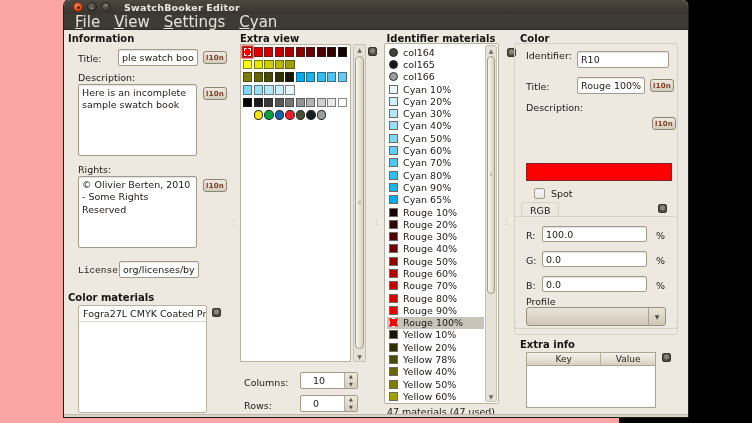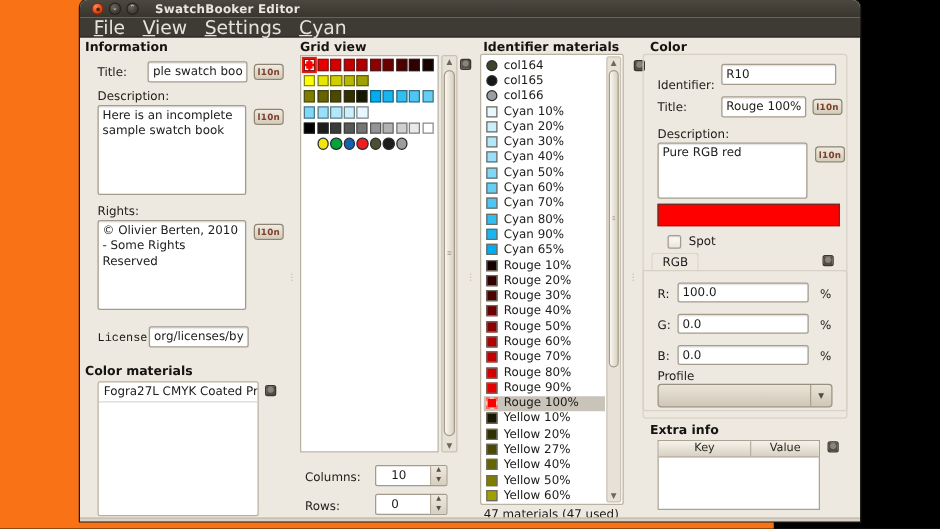--- a/index.html
+++ b/index.html
@@ -1,18 +1,18 @@
 <!DOCTYPE html>
 <html><head>
 <meta charset="utf-8">
 <style>
   * { margin:0; padding:0; box-sizing:border-box; }
   html,body { width:752px; height:423px; background:#000; overflow:hidden;
     font-family:"DejaVu Sans", sans-serif; }
-  .stage { position:relative; width:619px; height:423px; background:#f97316; }
+  .stage { position:relative; width:619px; height:423px; background:#fca5a5; }
 
   .window { position:absolute; left:64px; top:0; width:624px; height:417px;
     background:#ede9e0; border-radius:6px 6px 0 0; box-shadow:0 0 0 1px #23201c; }
 
   
   .titlebar { position:absolute; left:0; top:0; width:100%; height:14px;
     background:linear-gradient(#4c483f,#38352e); border-radius:6px 6px 0 0;
     display:flex; align-items:center; }
   .winbtn { width:10px; height:10px; border-radius:50%; margin-left:4px;
     display:flex; align-items:center; justify-content:center;
@@ -150,21 +150,21 @@
       <div class="m-row" style="height:16px; border-bottom:1px solid #ddd8cd;">
         <span class="m-label" style="padding-left:2px;">Fogra27L CMYK Coated Pr...</span>
       </div>
     </div>
     <span class="gear" style="left:148px; top:308px;"></span>
 
     <div class="splitter" style="left:167px; top:30px; height:384px;">
         <span>⋮</span>
       </div>
 
-    <div class="hdr" style="left:176px; top:33px;">Grid view</div>
+    <div class="hdr" style="left:176px; top:33px;">Extra view</div>
     <div class="swatch-area" style="left:176px; top:44px; width:111px; height:318px;">
         <div class="g-row">
           <span class="g-cell sel" style="background: rgb(255, 0, 0);"></span>
           <span class="g-cell" style="background: rgb(230, 0, 0);"></span>
           <span class="g-cell" style="background: rgb(212, 0, 0);"></span>
           <span class="g-cell" style="background: rgb(194, 0, 0);"></span>
           <span class="g-cell" style="background: rgb(176, 0, 0);"></span>
           <span class="g-cell" style="background: rgb(140, 0, 0);"></span>
           <span class="g-cell" style="background: rgb(107, 0, 0);"></span>
           <span class="g-cell" style="background: rgb(77, 0, 0);"></span>
@@ -345,21 +345,21 @@
         <div class="m-row">
           <span class="m-swatch" style="background: rgb(23, 23, 0);"></span>
           <span class="m-label">Yellow 10%</span>
         </div>
         <div class="m-row">
           <span class="m-swatch" style="background: rgb(48, 48, 0);"></span>
           <span class="m-label">Yellow 20%</span>
         </div>
         <div class="m-row">
           <span class="m-swatch" style="background: rgb(74, 74, 0);"></span>
-          <span class="m-label">Yellow 27%</span>
+          <span class="m-label">Yellow 78%</span>
         </div>
         <div class="m-row">
           <span class="m-swatch" style="background: rgb(100, 100, 0);"></span>
           <span class="m-label">Yellow 40%</span>
         </div>
         <div class="m-row">
           <span class="m-swatch" style="background: rgb(125, 125, 0);"></span>
           <span class="m-label">Yellow 50%</span>
         </div>
         <div class="m-row">
@@ -375,29 +375,28 @@
     <div class="status" style="left:318px; top:406px; width:118px;">47 materials (47 used)</div>
 
     <div class="splitter" style="left:440px; top:30px; height:384px;">
         <span>⋮</span>
       </div>
 
     <span class="gear" style="left:443px; top:48px;"></span>
     <div class="hdr" style="left:456px; top:33px;">Color</div>
     <div class="panel-frame" style="left:450px; top:43px; width:164px; height:292px;"></div>
 
-    <div class="lbl" style="left:462px; top:63px;">Identifier:</div>
+    <div class="lbl" style="left:462px; top:50px;">Identifier:</div>
     <input class="tinput" style="left: 513px; top: 51px; width: 92px; height: 17px;" value="R10">
 
     <div class="lbl" style="left:462px; top:81px;">Title:</div>
     <input class="tinput" style="left: 513px; top: 77px; width: 68px; height: 17px;" value="Rouge 100%">
     <div class="l10n" style="left:586px; top:79px;">l10n</div>
 
     <div class="lbl" style="left:462px; top:102px;">Description:</div>
-    <textarea class="tinput" style="left: 462px; top: 114px; width: 120px; height: 45px;">Pure RGB red</textarea>
     <div class="l10n" style="left:588px; top:117px;">l10n</div>
 
     <div class="colorbar" style="left: 462px; top: 163px; width: 146px; height: 18px; background: rgb(255, 0, 0);"></div>
 
     <span class="checkbox" style="left:470px; top:188px;"></span>
     <div class="lbl" style="left:487px; top:188px;">Spot</div>
 
     <div class="tab" style="left:457px; top:202px;">RGB</div>
     <span class="gear" style="left:594px; top:204px;"></span>
     <div class="panel-frame" style="left:450px; top:216px; width:164px; height:113px; border-radius:0 3px 3px 3px;"></div>

